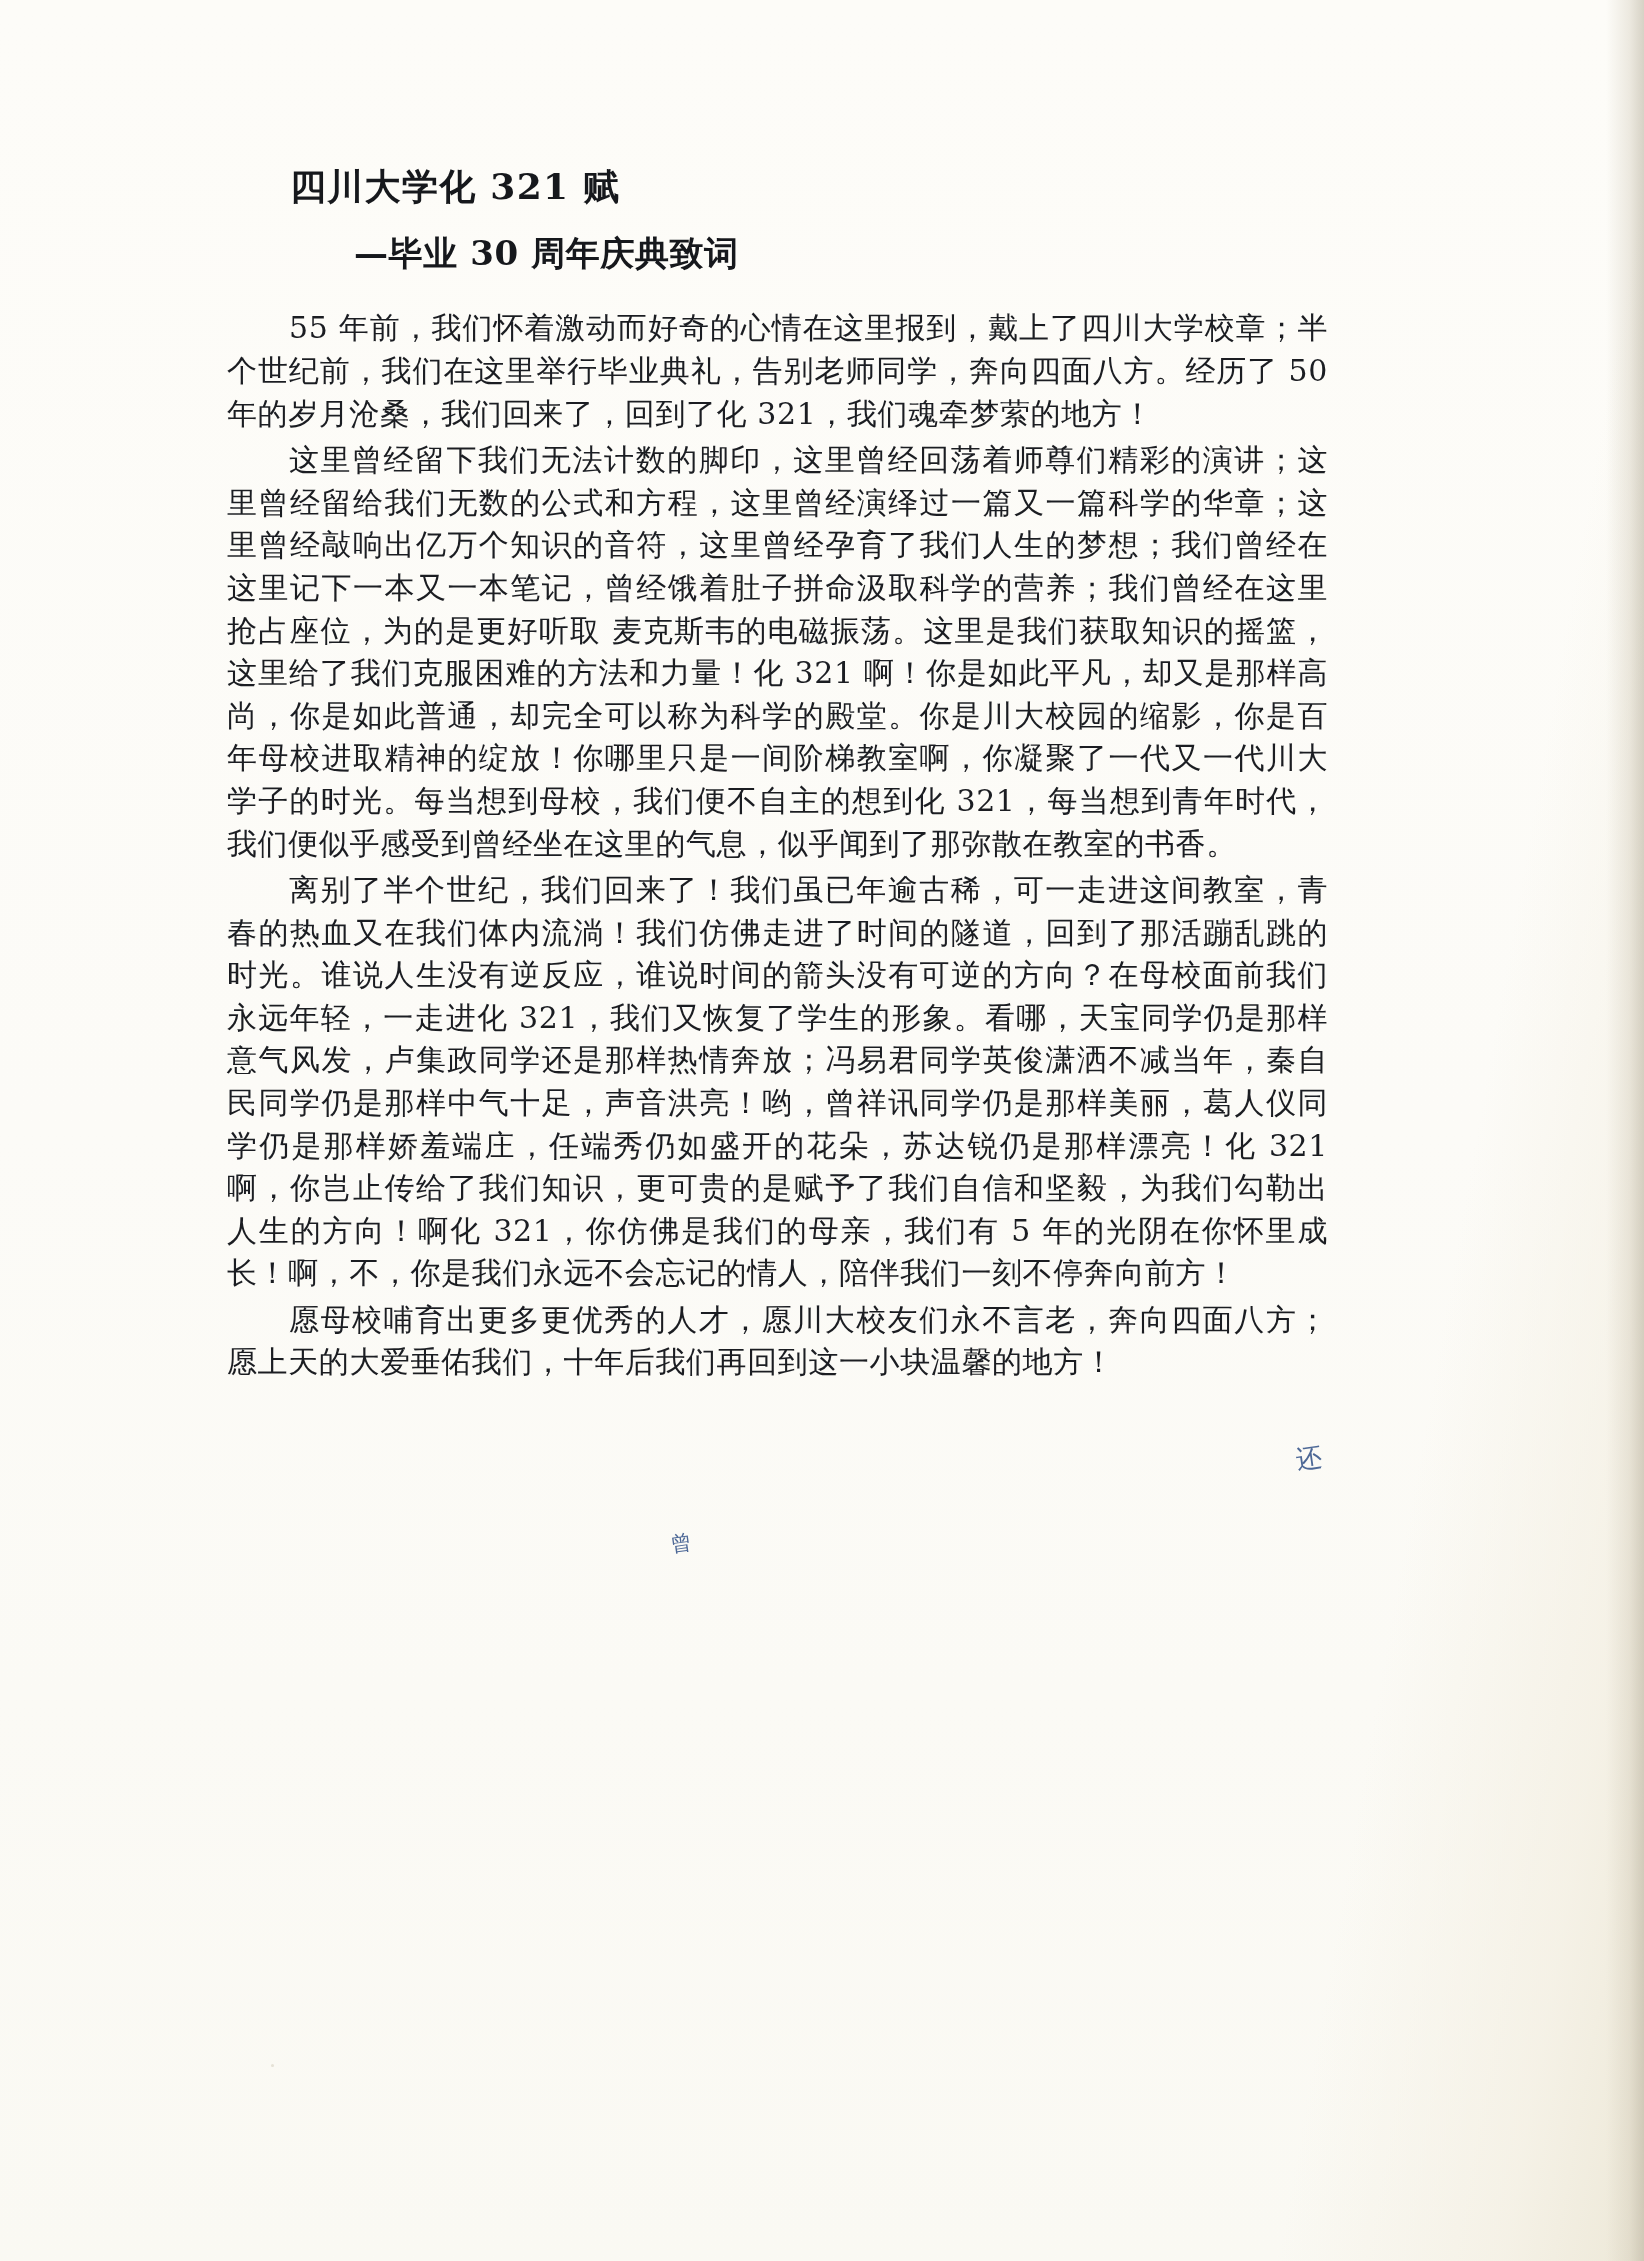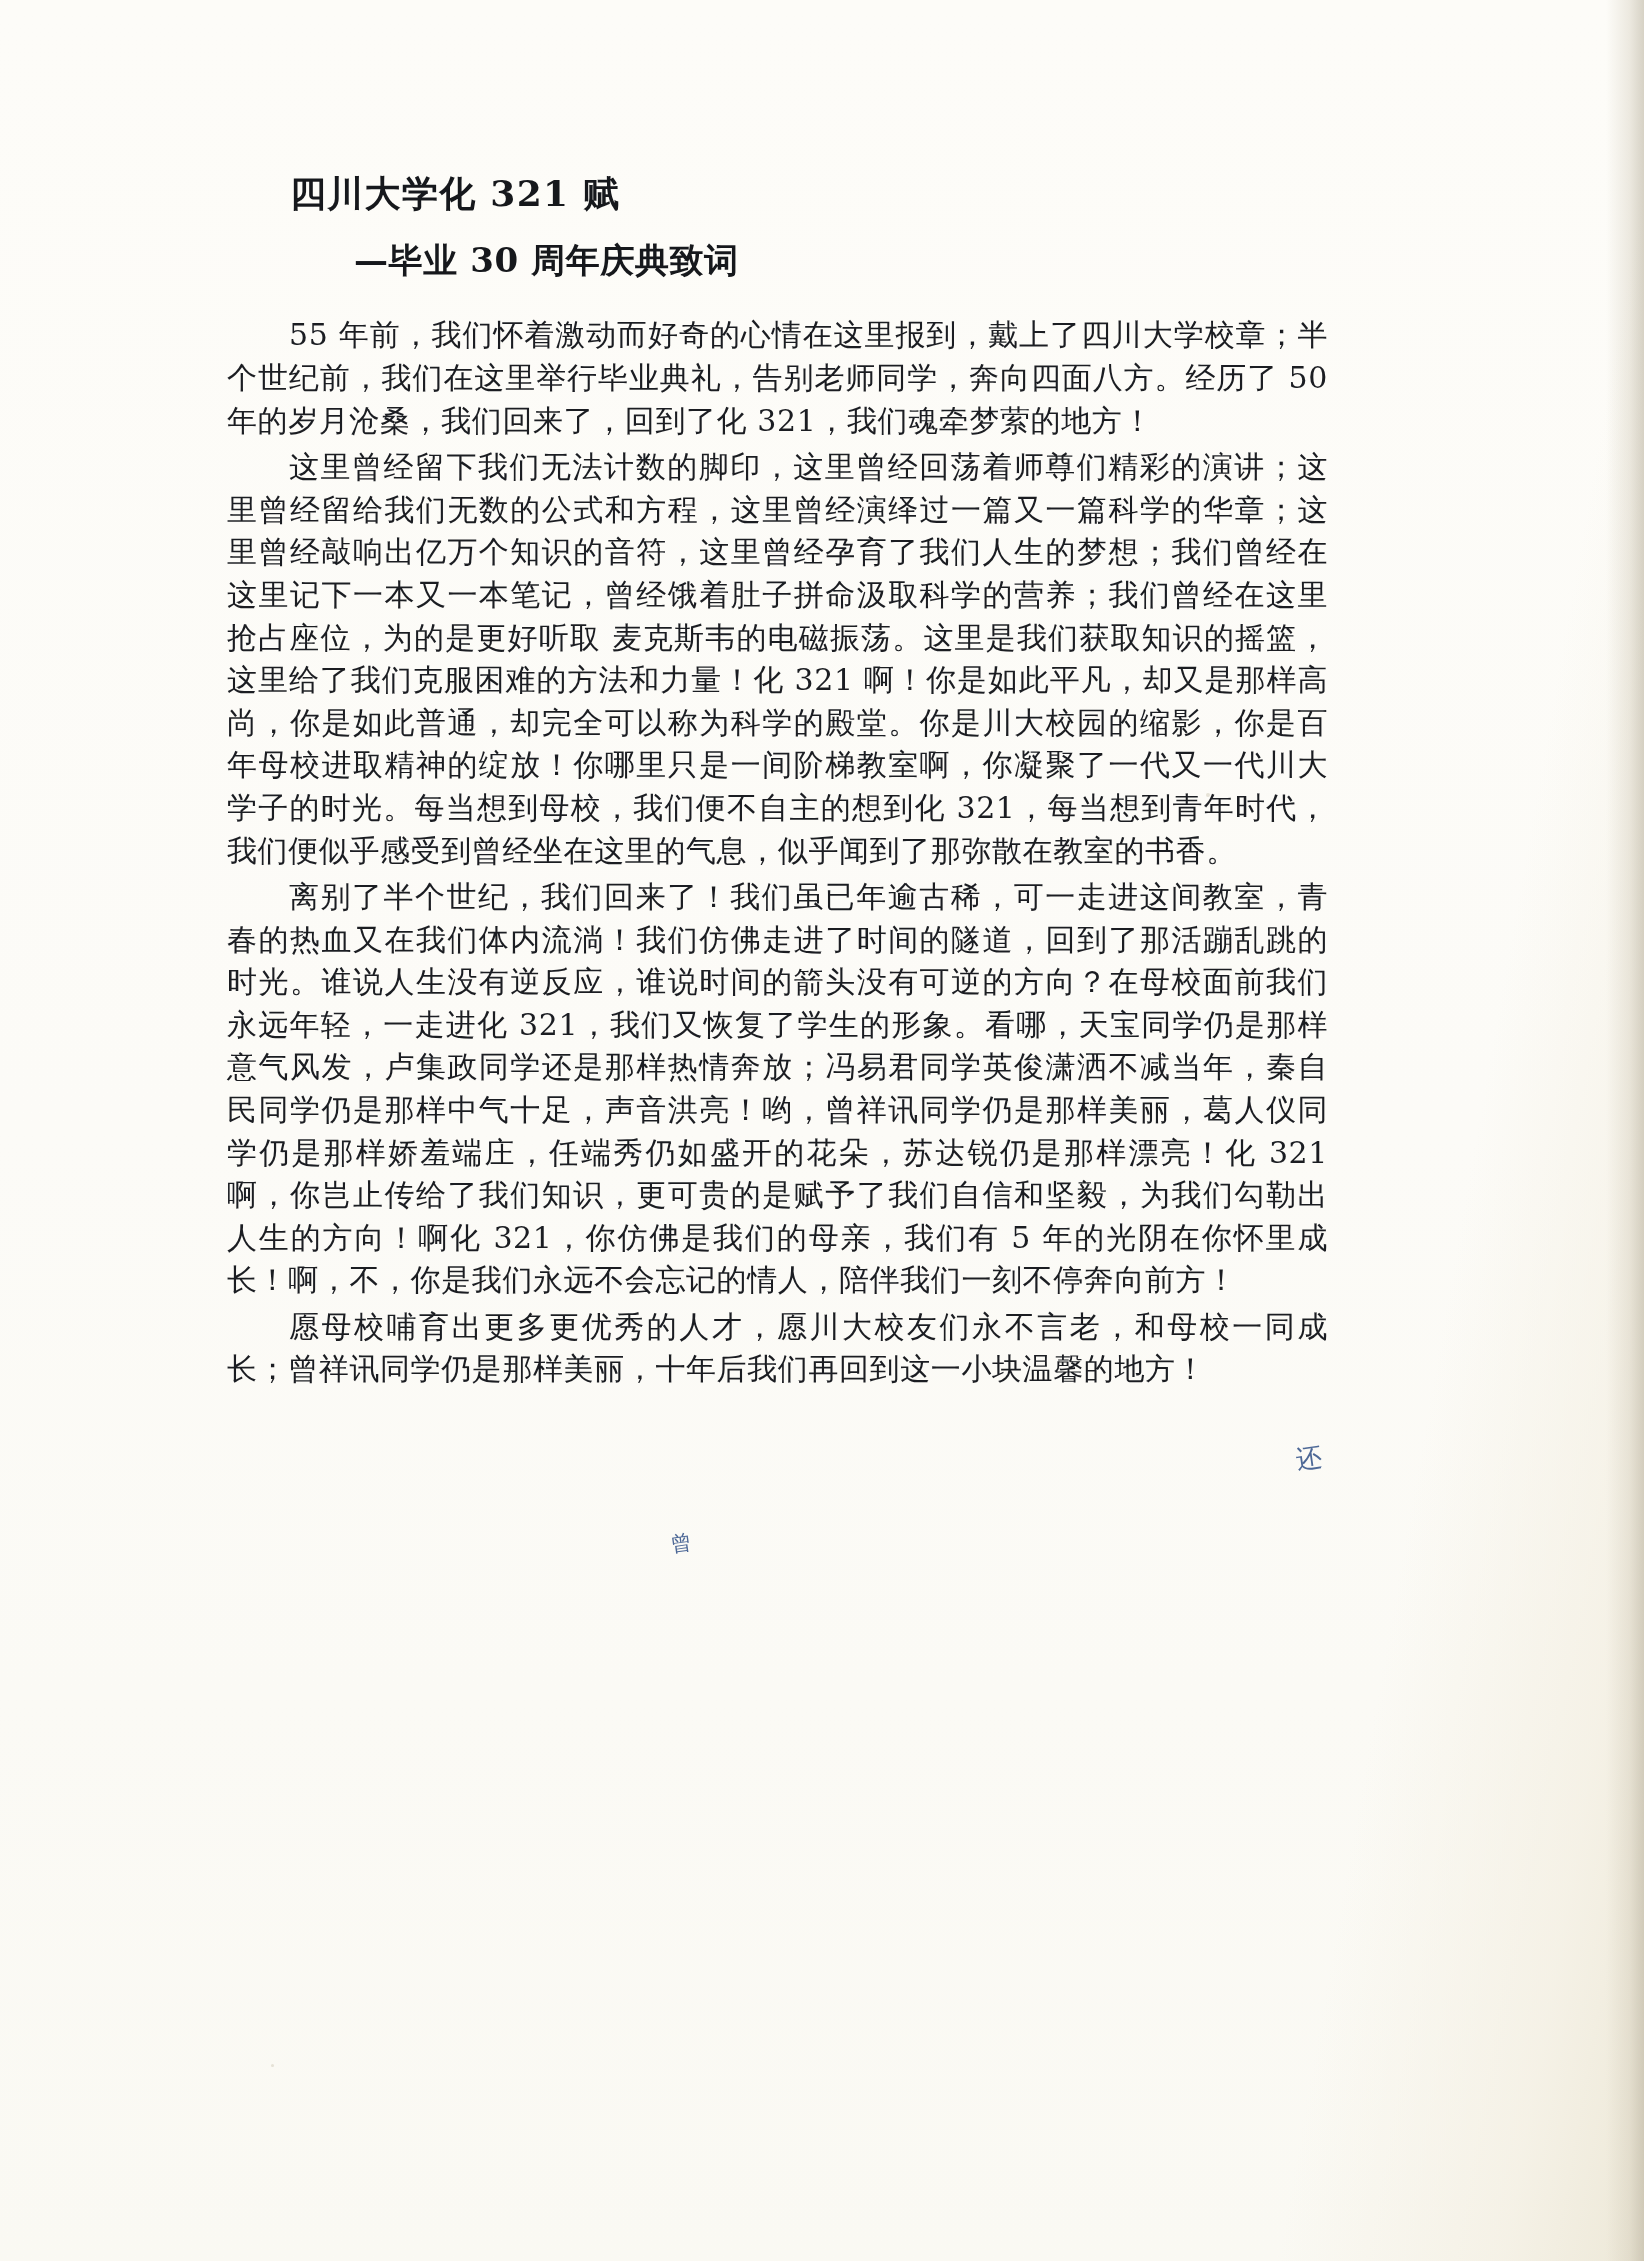--- a/index.html
+++ b/index.html
@@ -32,21 +32,21 @@
     top: 0;
     right: 0;
     width: 39px;
     height: 100%;
     background: linear-gradient(90deg, rgba(210,203,186,0) 0%, rgba(205,197,178,0.35) 60%, rgba(180,172,152,0.55) 100%);
     pointer-events: none;
   }
   .content {
     position: absolute;
     left: 193px;
-    top: 172px;
+    top: 165px;
     width: 1135px;
   }
   .title {
     font-size: 36px;
     font-weight: bold;
     letter-spacing: 1.3px;
     color: #16181c;
     margin: 0 0 0 97px;
     line-height: 1.2;
     font-family: "DejaVu Serif", serif;
@@ -105,20 +105,20 @@
   <div class="speck" style="left:271px; top:2064px; width:3.2px; height:3.2px;"></div>
 
   <div class="content">
     <h1 class="title">四川大学化 321 赋</h1>
     <h2 class="subtitle">—毕业 30 周年庆典致词</h2>
 
     <div class="body-text">
       <p class="para">55 年前，我们怀着激动而好奇的心情在这里报到，戴上了四川大学校章；半个世纪前，我们在这里举行毕业典礼，告别老师同学，奔向四面八方。经历了 50 年的岁月沧桑，我们回来了，回到了化 321，我们魂牵梦萦的地方！</p>
       <p class="para">这里曾经留下我们无法计数的脚印，这里曾经回荡着师尊们精彩的演讲；这里曾经留给我们无数的公式和方程，这里曾经演绎过一篇又一篇科学的华章；这里曾经敲响出亿万个知识的音符，这里曾经孕育了我们人生的梦想；我们曾经在这里记下一本又一本笔记，曾经饿着肚子拼命汲取科学的营养；我们曾经在这里抢占座位，为的是更好听取 麦克斯韦的电磁振荡。这里是我们获取知识的摇篮，这里给了我们克服困难的方法和力量！化 321 啊！你是如此平凡，却又是那样高尚，你是如此普通，却完全可以称为科学的殿堂。你是川大校园的缩影，你是百年母校进取精神的绽放！你哪里只是一间阶梯教室啊，你凝聚了一代又一代川大学子的时光。每当想到母校，我们便不自主的想到化 321，每当想到青年时代，我们便似乎感受到曾经坐在这里的气息，似乎闻到了那弥散在教室的书香。</p>
       <p class="para">离别了半个世纪，我们回来了！我们虽已年逾古稀，可一走进这间教室，青春的热血又在我们体内流淌！我们仿佛走进了时间的隧道，回到了那活蹦乱跳的时光。谁说人生没有逆反应，谁说时间的箭头没有可逆的方向？在母校面前我们永远年轻，一走进化 321，我们又恢复了学生的形象。看哪，天宝同学仍是那样意气风发，卢集政同学还是那样热情奔放；冯易君同学英俊潇洒不减当年，秦自民同学仍是那样中气十足，声音洪亮！哟，曾祥讯同学仍是那样美丽，葛人仪同学仍是那样娇羞端庄，任端秀仍如盛开的花朵，苏达锐仍是那样漂亮！化 321 啊，你岂止传给了我们知识，更可贵的是赋予了我们自信和坚毅，为我们勾勒出人生的方向！啊化 321，你仿佛是我们的母亲，我们有 5 年的光阴在你怀里成长！啊，不，你是我们永远不会忘记的情人，陪伴我们一刻不停奔向前方！</p>
-      <p class="para">愿母校哺育出更多更优秀的人才，愿川大校友们永不言老，和母校一同成长；曾祥讯同学仍是那样美丽，十年后我们再回到这一小块温馨的地方！</p>
+      <p class="para">愿母校哺育出更多更优秀的人才，愿川大校友们永不言老，奔向四面八方；愿上天的大爱垂佑我们，十年后我们再回到这一小块温馨的地方！</p>
     </div>
   </div>
 
   <div class="annotation ann-1">还</div>
   <div class="annotation ann-2">曾</div>
 </div>
 
 
 </body></html>

